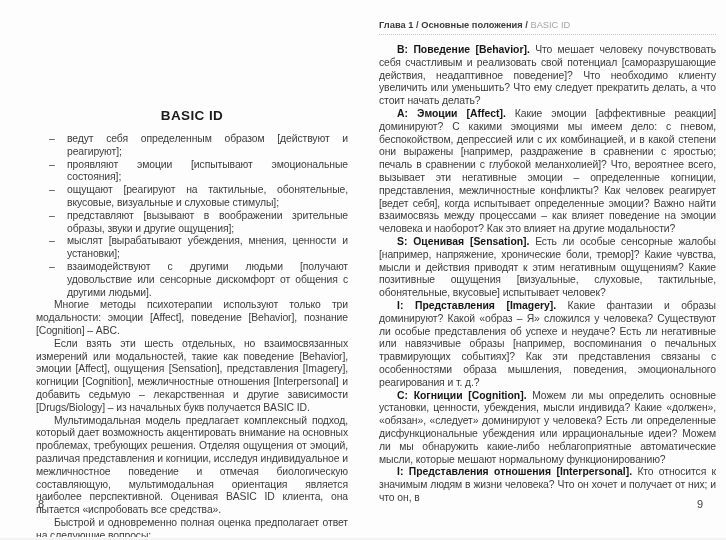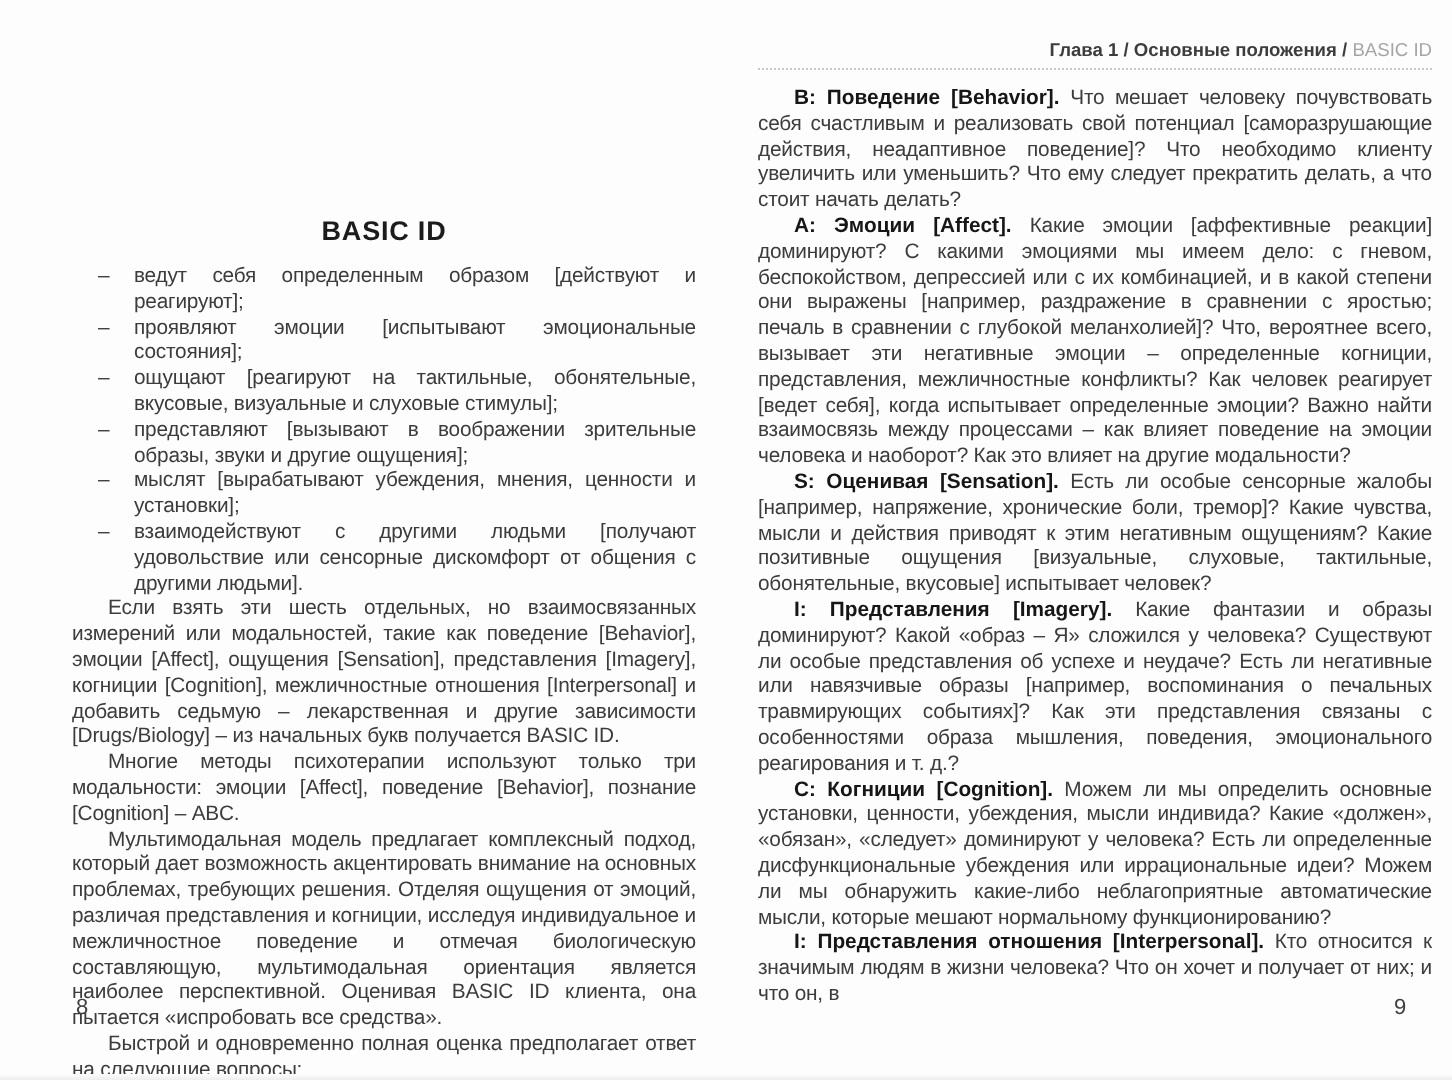--- a/index.html
+++ b/index.html
@@ -25,21 +25,21 @@
 
   .dash-list{margin:0;}
   .dash-row{display:flex;}
   .dash-marker{flex:none;width:31px;padding-left:13px;box-sizing:border-box;color:#3c3c3c;}
   .dash-text{flex:1;text-align:justify;}
 
   .lead{font-weight:bold;color:#161616;letter-spacing:0;}
   .ital{}
 
   .running-head{
-    margin-top:20px;padding-bottom:4px;text-align:right;
+    margin-top:20px;padding-bottom:4px;text-align:left;
     font-size:9.3px;letter-spacing:0;
     border-bottom:1px dotted #c7c7c7;
   }
   .rh-bold{font-weight:bold;color:#3d3d3d;}
   .rh-light{color:#a5a5a5;}
   .rp-body{margin-top:9px;}
 
   .page-number{
     position:absolute;top:498px;font-size:11px;color:#3f3f3f;
   }
@@ -82,22 +82,22 @@
         <div class="dash-row">
           <span class="dash-marker">–</span>
           <span class="dash-text">мыслят [вырабатывают убеждения, мнения, ценности и установки];</span>
         </div>
 
         <div class="dash-row">
           <span class="dash-marker">–</span>
           <span class="dash-text">взаимодействуют с другими людьми [получают удовольствие или сенсорные дискомфорт от общения с другими людьми].</span>
         </div>
       </div>
+    <p class="para">Многие методы психотерапии используют только три модальности: эмоции [Affect], поведение [Behavior], познание [Cognition] – ABC.</p>
     <p class="para">Если взять эти шесть отдельных, но взаимосвязанных измерений или модальностей, такие как поведение [Behavior], эмоции [Affect], ощущения [Sensation], представления [Imagery], когниции [Cognition], межличностные отношения [Interpersonal] и добавить седьмую – лекарственная и другие зависимости [Drugs/Biology] – из начальных букв получается BASIC ID.</p>
-    <p class="para">Многие методы психотерапии используют только три модальности: эмоции [Affect], поведение [Behavior], познание [Cognition] – ABC.</p>
     <p class="para"><span>Мультимодальная модель предлагает комплексный подход, который дает возможность акцентировать внимание на основных проблемах, требующих решения. Отделяя ощущения от эмоций, различая представления и когниции, исследуя индивидуальное и межличностное поведение и отмечая биологическую составляющую, мультимодальная ориентация является наиболее перспективной. Оценивая BASIC ID клиента, она пытается </span><span class="ital">«испробовать все средства»</span><span>.</span></p>
     <p class="para">Быстрой и одновременно полная оценка предполагает ответ на следующие вопросы:</p>
   </div>
 </div>
 
 <div class="page right-page">
   <div class="running-head">
     <span class="rh-bold">Глава 1 / Основные положения /</span>
     <span class="rh-light">BASIC ID</span>
   </div>

